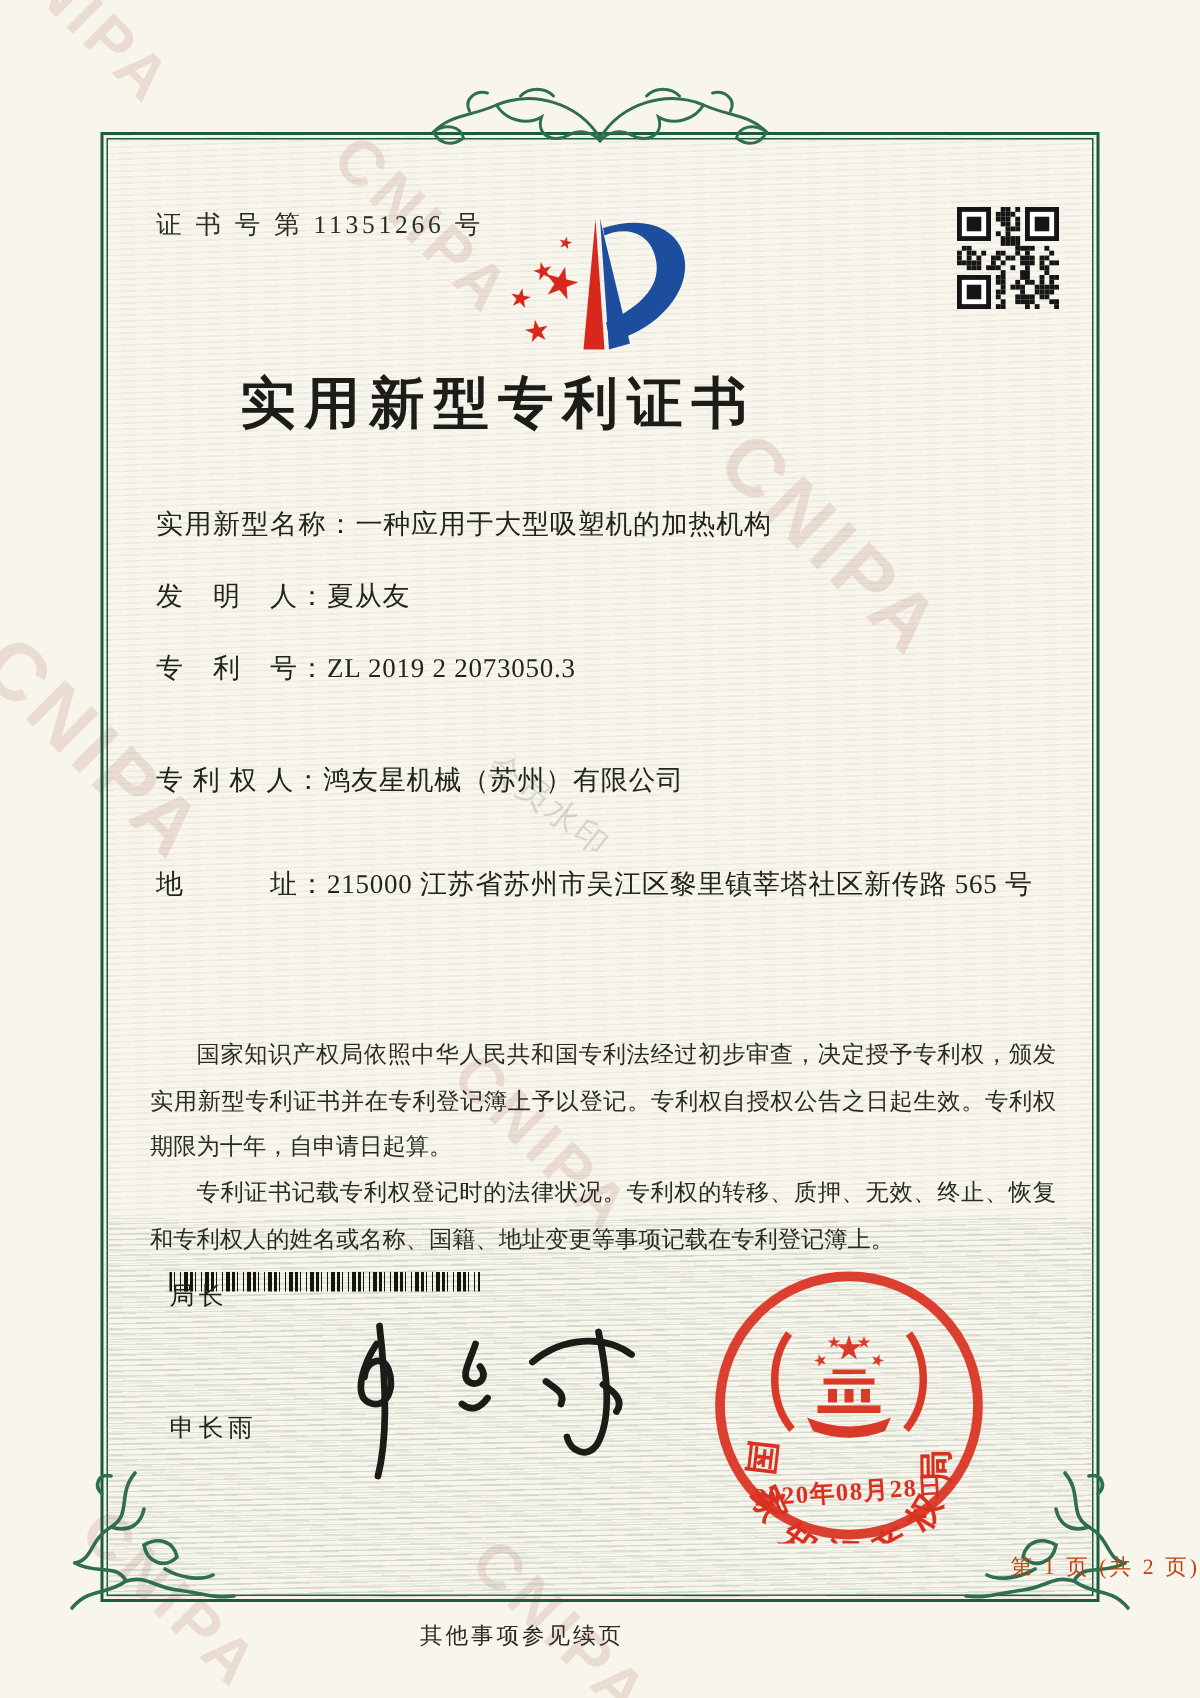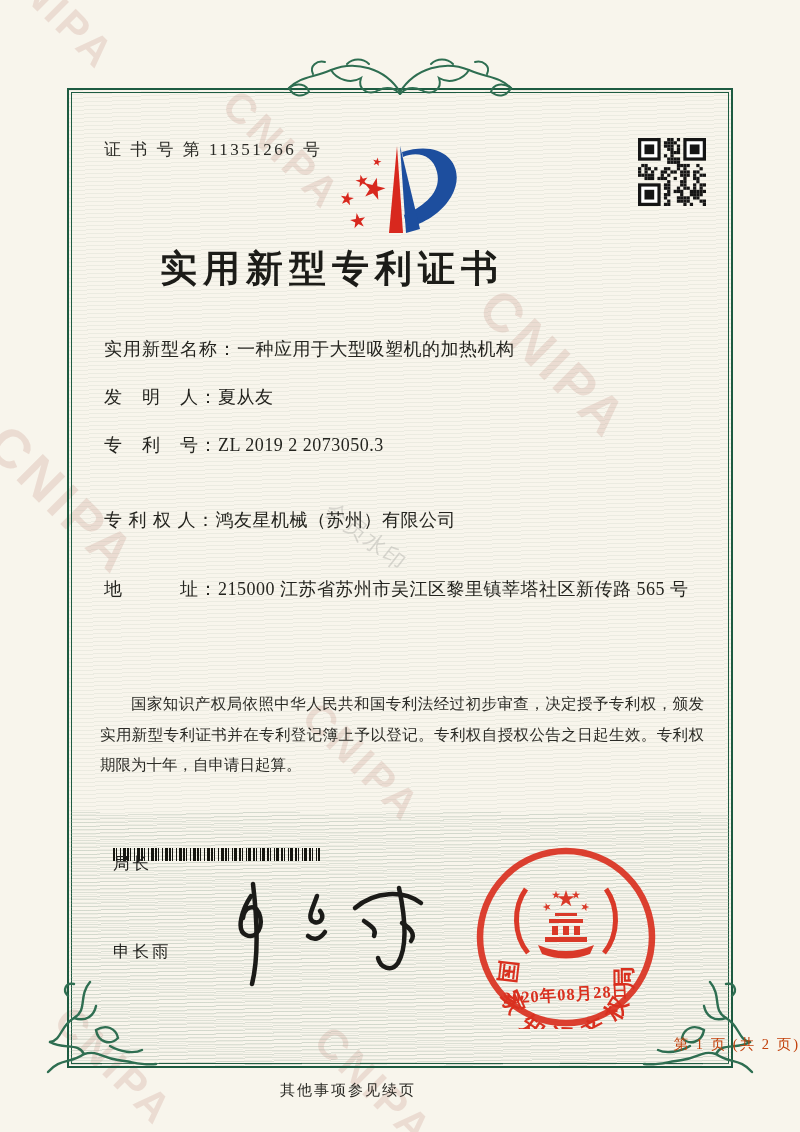--- a/index.html
+++ b/index.html
@@ -319,20 +319,21 @@
   </div>
   <div class="abs field" style="top:508px;">
     <span class="lbl">专 利 权 人：</span><span>鸿友星机械（苏州）有限公司</span>
   </div>
   <div class="abs field" style="top:577px;">
     <span class="lbl">地　　　址：</span><span>215000 江苏省苏州市吴江区黎里镇莘塔社区新传路 565 号</span>
   </div>
 
   <div class="abs paras">
     <p>国家知识产权局依照中华人民共和国专利法经过初步审查，决定授予专利权，颁发实用新型专利证书并在专利登记簿上予以登记。专利权自授权公告之日起生效。专利权期限为十年，自申请日起算。</p>
+    <p>专利证书记载专利权登记时的法律状况。专利权的转移、质押、无效、终止、恢复和专利权人的姓名或名称、国籍、地址变更等事项记载在专利登记簿上。</p>
   </div>
 
   <div class="abs barcode"></div>
 
   <div class="abs director" style="top:853px;">局长</div>
   <div class="abs director" style="top:941px;">申长雨</div>
 
   <div class="abs sig">
     <svg width="240" height="115" viewBox="0 0 240 115">
       <g fill="none" stroke="#1b1b18" stroke-width="4.5" stroke-linecap="round" stroke-linejoin="round">

